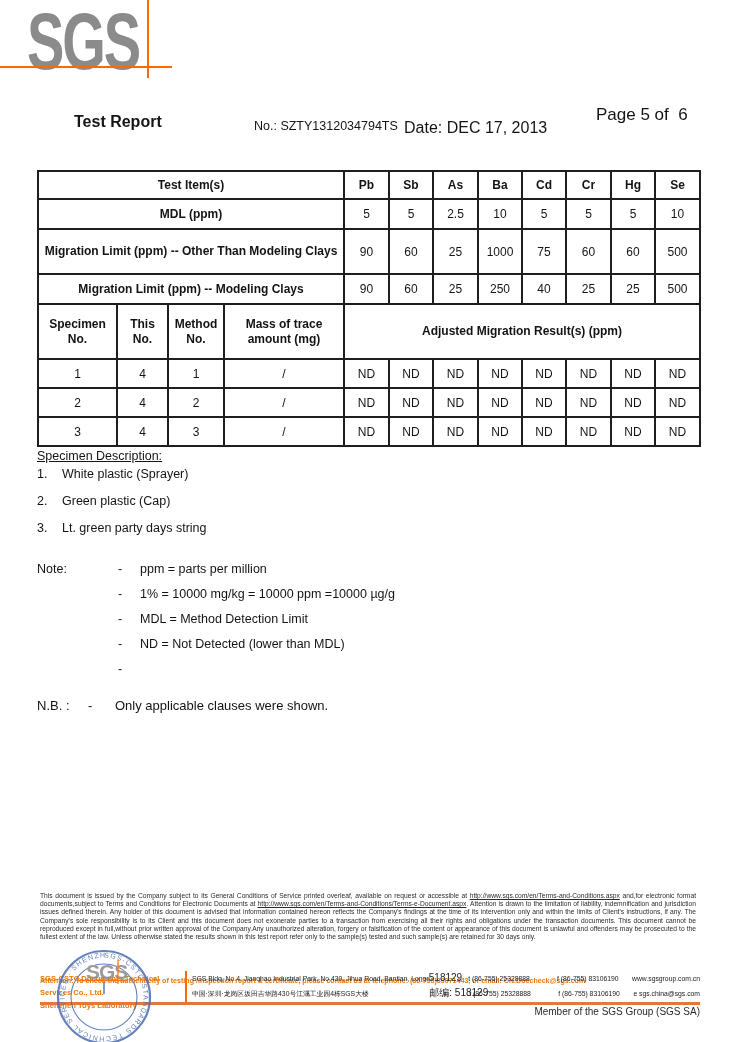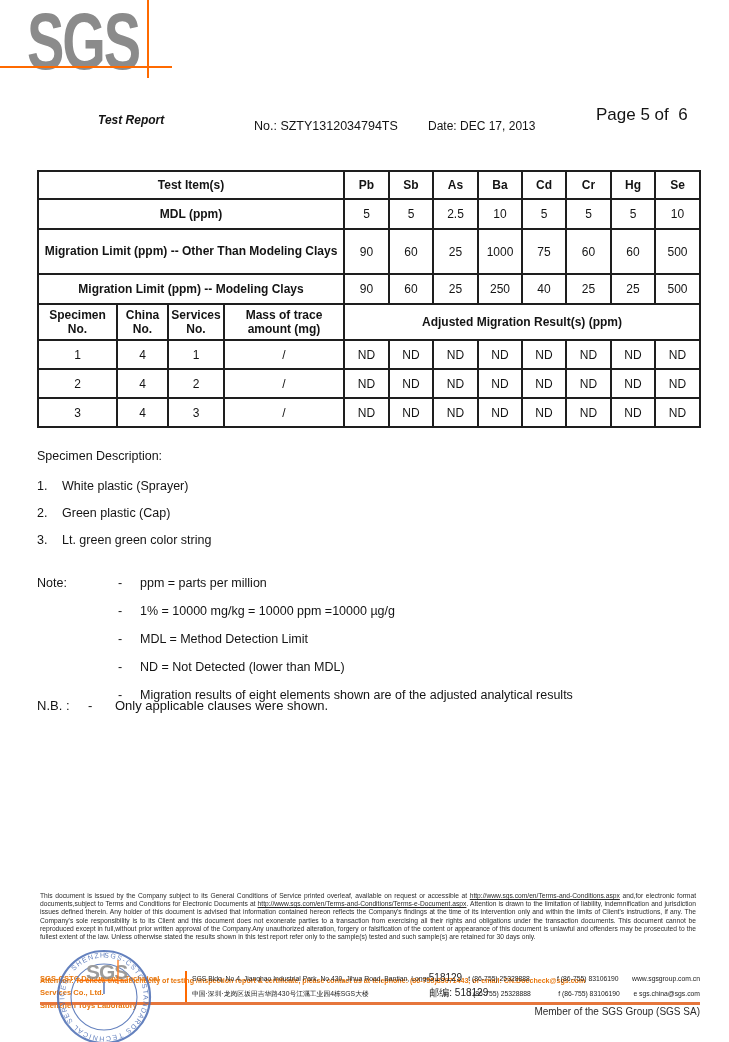--- a/index.html
+++ b/index.html
@@ -4,39 +4,39 @@
 <style>
   html,body{margin:0;padding:0;background:#e6e6e6;}
   .page{position:relative;width:729px;height:1042px;background:#ffffff;overflow:hidden;
         font-family:"Liberation Sans",sans-serif;color:#141414;}
   
   .logo-text{position:absolute;left:27px;top:2px;font-size:80px;line-height:80px;font-weight:bold;
              color:#8b8b8b;letter-spacing:-3px;transform:scaleX(0.70);transform-origin:left top;}
   .logo-vline{position:absolute;left:147px;top:0;width:2px;height:78px;background:#ff6a00;}
   .logo-hline{position:absolute;left:0;top:66px;width:172px;height:2px;background:#ff6a00;}
   
-  .doc-title{position:absolute;left:98px;top:113px;font-size:12px;font-weight:bold;font-style:italic;}
+  .doc-title{position:absolute;left:74px;top:113px;font-size:16px;font-weight:bold;}
   .hdr-no{position:absolute;left:254px;top:119px;font-size:12.5px;}
-  .hdr-date{position:absolute;left:428px;top:119px;font-size:12px;}
+  .hdr-date{position:absolute;left:404px;top:119px;font-size:16px;}
   .hdr-page{position:absolute;left:596px;top:105px;font-size:17px;white-space:pre;}
   
   table.rt{position:absolute;left:37px;top:170px;width:662px;border-collapse:collapse;table-layout:fixed;}
   table.rt td{border:2px solid #1e1e1e;text-align:center;vertical-align:middle;font-size:12px;padding:1px 2px;}
   td.lbl{text-align:left;font-weight:bold;font-size:12.5px;padding:2px 7px;line-height:1.25;}
   td.el{font-weight:bold;font-size:12.5px;}
   td.sh{font-weight:bold;font-size:12px;line-height:1.2;padding:2px 3px;}
-  tr.h28{height:28px;margin-left:24px;}tr.h30{height:30px;margin-top:30px;}tr.h45{height:45px;}tr.h44{height:36px;}tr.h29{height:29px;}
+  tr.h28{height:28px;margin-left:24px;}tr.h30{height:30px;margin-top:30px;}tr.h45{height:45px;}tr.h44{height:55px;}tr.h29{height:29px;}
   
   .spec-desc{position:absolute;left:37px;top:449px;font-size:12.5px;}
-  .spec-desc .head{margin-bottom:16px;}
+  .spec-desc .head{text-decoration:underline;margin-bottom:4px;}
   .spec-item{display:flex;margin-bottom:13px;}
   .spec-item .no{width:25px;}
   
   .notes{position:absolute;left:37px;top:562px;font-size:12.5px;}
-  .note-row{display:flex;margin-bottom:11px;margin-top:14px;}
+  .note-row{display:flex;margin-bottom:11px;}
   .note-row .nlabel{width:81px;}
   .note-row .dash{width:22px;}
   .nb{position:absolute;left:37px;top:698px;font-size:13px;display:flex;}
   .nb .nblabel{width:51px;}
   .nb .dash{width:27px;}
   
   .legal{position:absolute;left:40px;top:892px;width:656px;font-size:6.7px;line-height:8.2px;
          text-align:justify;color:#2b2b2b;}
   .legal .url{text-decoration:underline;}
   .attention{position:absolute;left:40px;top:977px;width:656px;font-size:7.1px;font-weight:bold;color:#e8770d;}
@@ -123,22 +123,22 @@
       <td>60</td>
       <td>25</td>
       <td>250</td>
       <td>40</td>
       <td>25</td>
       <td>25</td>
       <td>500</td>
     </tr>
     <tr class="h44">
       <td class="sh">Specimen No.</td>
-      <td class="sh">China No.</td>
-      <td class="sh">Services No.</td>
+      <td class="sh">This No.</td>
+      <td class="sh">Method No.</td>
       <td class="sh">Mass of trace amount (mg)</td>
       <td colspan="8" class="sh">Adjusted Migration Result(s) (ppm)</td>
     </tr>
     <tr class="h29">
       <td>1</td>
       <td>4</td>
       <td>1</td>
       <td>/</td>
       <td>ND</td>
       <td>ND</td>
@@ -185,21 +185,21 @@
     <div class="spec-item">
       <span class="no">1.</span>
       <span>White plastic (Sprayer)</span>
     </div>
     <div class="spec-item">
       <span class="no">2.</span>
       <span>Green plastic (Cap)</span>
     </div>
     <div class="spec-item">
       <span class="no">3.</span>
-      <span>Lt. green green color string</span>
+      <span>Lt. green party days string</span>
     </div>
   </div>
 
   <div class="notes">
     <div class="note-row">
       <span class="nlabel">Note:</span>
       <span class="dash">-</span>
       <span>ppm = parts per million</span>
     </div>
     <div class="note-row">
@@ -213,21 +213,20 @@
       <span>MDL = Method Detection Limit</span>
     </div>
     <div class="note-row">
       <span class="nlabel"></span>
       <span class="dash">-</span>
       <span>ND = Not Detected (lower than MDL)</span>
     </div>
     <div class="note-row">
       <span class="nlabel"></span>
       <span class="dash">-</span>
-      <span>Migration results of eight elements shown are of the adjusted analytical results</span>
     </div>
   </div>
 
   <div class="nb">
     <span class="nblabel">N.B. :</span>
     <span class="dash">-</span>
     <span>Only applicable clauses were shown.</span>
   </div>
 
   <div class="legal"><span>This document is issued by the Company subject to its General Conditions of Service printed overleaf, available on request or accessible at </span><span class="url">http://www.sgs.com/en/Terms-and-Conditions.aspx</span><span> and,for electronic format documents,subject to Terms and Conditions for Electronic Documents at </span><span class="url">http://www.sgs.com/en/Terms-and-Conditions/Terms-e-Document.aspx</span><span>. Attention is drawn to the limitation of liability, indemnification and jurisdiction issues defined therein. Any holder of this document is advised that information contained hereon reflects the Company's findings at the time of its intervention only and within the limits of Client's instructions, if any.  The Company's sole responsibility is to its Client and this document does not exonerate parties to a transaction from exercising all their rights and obligations under the transaction documents. This document cannot be reproduced except in full,without prior written approval of the Company.Any unauthorized alteration, forgery or falsification of the content or appearance of this document is unlawful and offenders may be prosecuted to the fullest extent of the law. Unless otherwise stated the results shown in this test report refer only to the sample(s) tested and such sample(s) are retained for 30 days only.</span></div>

